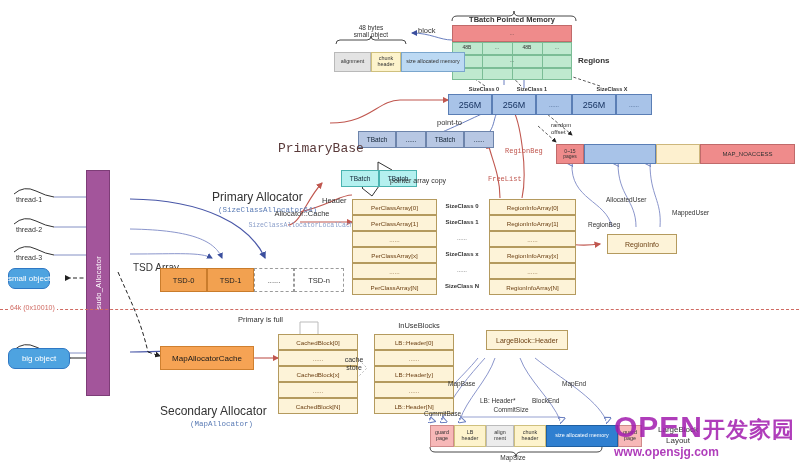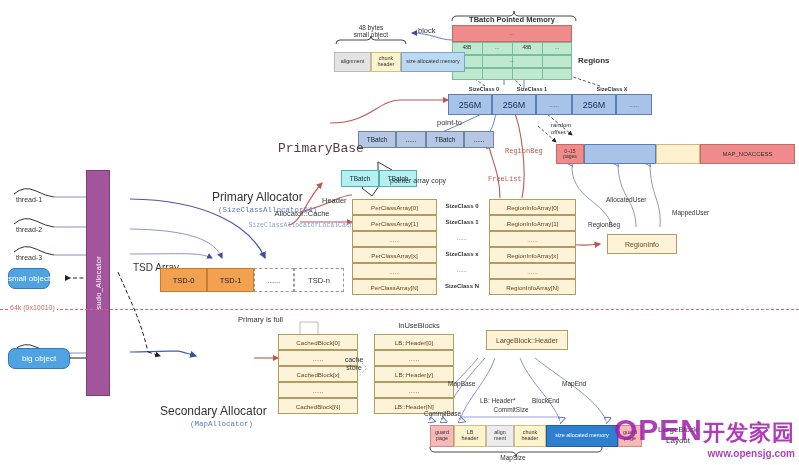--- a/index.html
+++ b/index.html
@@ -34,21 +34,21 @@
   
   .m256{background:#a8c3e8;border:1px solid #5a7eb5;font-size:9px;color:#14305e;}
   
   .seg{font-size:5.4px;line-height:1.05;color:#333;border:1px solid #a98;
        display:flex;flex-direction:column;align-items:center;justify-content:center;}
   .titleA{position:absolute;font-size:12px;color:#333;white-space:nowrap;}
   .titleB{position:absolute;font-size:7.5px;color:#5a7bb5;white-space:nowrap;
           font-family:"Liberation Mono",monospace;}
   .wm{position:absolute;right:4px;bottom:6px;font-size:30px;font-weight:bold;
       color:#a21caf;letter-spacing:1px;opacity:.85;}
-  .wm small{font-size:10px;display:block;text-align:right;letter-spacing:0;}
+  .wm small{font-size:12px;display:block;letter-spacing:0;}
 </style>
 </head>
 <body>
 
 <div id="canvas">
 
   <svg class="abs" style="left:0;top:0;width:799px;height:465px;">
     <defs>
       <marker id="ab" markerWidth="6" markerHeight="6" refX="5" refY="3" orient="auto">
         <path d="M0,0 L6,3 L0,6 z" fill="#3b4f9e"></path>
@@ -303,20 +303,21 @@
   <div class="abs" style="left:656px;top:144px;width:44px;height:20px;background:#fdf0cf;border:1px solid #cdb77c;"></div>
   <div class="box seg" style="left:700px;top:144px;width:95px;height:20px;background:#ef8b8b;border-color:#c06a6a;font-size:6px;">MAP_NOACCESS</div>
 
   <div class="lbl" style="left:588px;top:221px;font-size:6.5px;">RegionBeg</div>
   <div class="lbl" style="left:606px;top:196px;font-size:6.5px;">AllocatedUser</div>
   <div class="lbl" style="left:672px;top:209px;font-size:6.5px;">MappedUser</div>
 
   <div class="box cream" style="left:607px;top:234px;width:70px;height:20px;font-size:7px;">RegionInfo</div>
 
   <div class="lbl" style="left:238px;top:316px;font-size:7.5px;">Primary is full</div>
+  <div class="box org-lg" style="left:160px;top:346px;width:94px;height:24px;">MapAllocatorCache</div>
 
   <div class="box cream" style="left:278px;top:334px;width:80px;height:16px;">CachedBlock[0]</div>
   <div class="box cream" style="left:278px;top:350px;width:80px;height:16px;">......</div>
   <div class="box cream" style="left:278px;top:366px;width:80px;height:16px;">CachedBlock[x]</div>
   <div class="box cream" style="left:278px;top:382px;width:80px;height:16px;">......</div>
   <div class="box cream" style="left:278px;top:398px;width:80px;height:16px;">CachedBlock[N]</div>
 
   <div class="lbl c" style="left:336px;top:356px;width:36px;font-size:7px;white-space:pre;">cache
 store</div>
 

